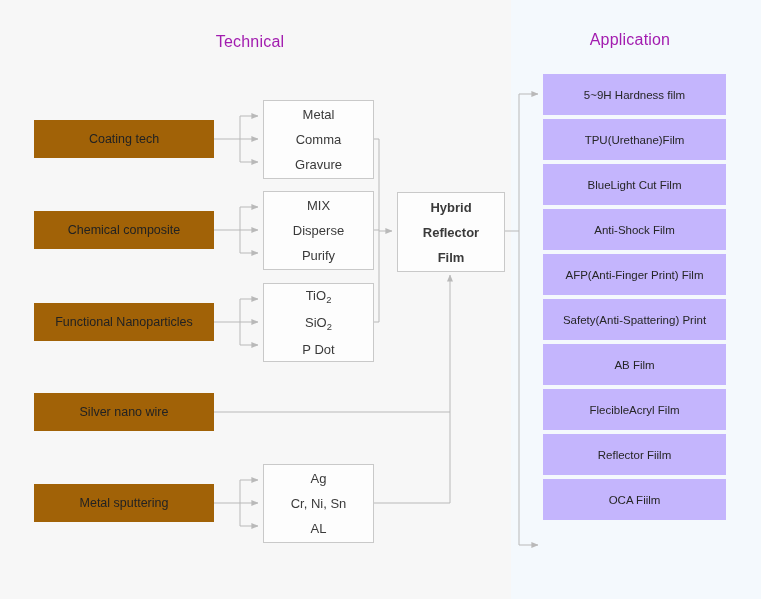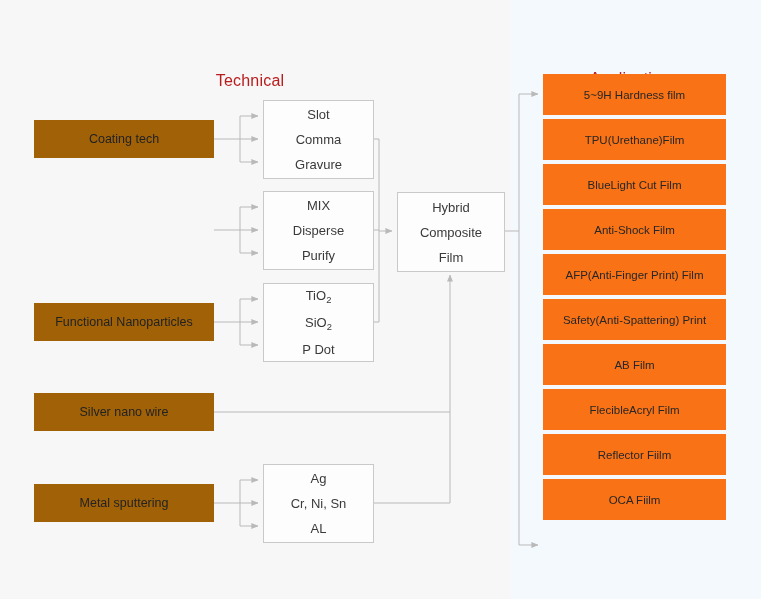--- a/index.html
+++ b/index.html
@@ -32,25 +32,24 @@
   }
   svg.connectors {
     position: absolute;
     left: 0; top: 0;
     width: 761px; height: 599px;
     pointer-events: none;
   }
   .col-title {
     position: absolute;
     font-size: 16px;
-    color: #b91c1c;
+    color: #a21caf;
     text-align: center;
     letter-spacing: 0.2px;
     white-space: nowrap;
-    margin-top: 39px;
   }
   #title-technical {
     left: 150px; top: 33px; width: 200px;
   }
   #title-application {
     left: 530px; top: 31px; width: 200px;
   }
   .src-box {
     position: absolute;
     left: 34px;
@@ -96,28 +95,29 @@
     height: 78px;
     background: #fdfdfd;
     border: 1px solid #c9c9c9;
     display: flex;
     flex-direction: column;
     align-items: center;
     justify-content: center;
     font-size: 13px;
     color: #3a3a3a;
     line-height: 25px;
+    font-weight: bold;
   }
   #hybrid-box span { display: block; white-space: nowrap; }
   .app-box {
     position: absolute;
     left: 543px;
     width: 183px;
     height: 41px;
-    background: #f97316;
+    background: #c4b5fd;
     display: flex;
     align-items: center;
     justify-content: center;
     font-size: 11.5px;
     color: #262626;
     white-space: nowrap;
   }
 </style>
 </head>
 <body>
@@ -173,26 +173,27 @@
       <path d="M519,94 L519,545"></path>
       <path d="M519,94 L538,94" marker-end="url(#arw)"></path>
       <path d="M519,545 L538,545" marker-end="url(#arw)"></path>
     </g>
   </svg>
 
   <div class="col-title" id="title-technical">Technical</div>
   <div class="col-title" id="title-application">Application</div>
 
   <div class="src-box" style="top:120px">Coating tech</div>
+  <div class="src-box" style="top:211px">Chemical composite</div>
   <div class="src-box" style="top:303px">Functional Nanoparticles</div>
   <div class="src-box" style="top:393px">Silver nano wire</div>
   <div class="src-box" style="top:484px">Metal sputtering</div>
 
   <div class="proc-box" style="top:100px;height:77px">
-    <span>Slot</span>
+    <span>Metal</span>
     <span>Comma</span>
     <span>Gravure</span>
   </div>
 
   <div class="proc-box" style="top:191px;height:77px">
     <span>MIX</span>
     <span>Disperse</span>
     <span>Purify</span>
   </div>
 
@@ -203,21 +204,21 @@
   </div>
 
   <div class="proc-box" style="top:464px;height:77px">
     <span>Ag</span>
     <span>Cr, Ni, Sn</span>
     <span>AL</span>
   </div>
 
   <div id="hybrid-box">
     <span>Hybrid</span>
-    <span>Composite</span>
+    <span>Reflector</span>
     <span>Film</span>
   </div>
 
   <div class="app-box" style="top:74px">5~9H Hardness film</div>
   <div class="app-box" style="top:164px">BlueLight Cut Film</div>
   <div class="app-box" style="top:119px">TPU(Urethane)Film</div>
   <div class="app-box" style="top:209px">Anti-Shock Film</div>
   <div class="app-box" style="top:254px">AFP(Anti-Finger Print) Film</div>
   <div class="app-box" style="top:299px">Safety(Anti-Spattering) Print</div>
   <div class="app-box" style="top:344px">AB Film</div>

